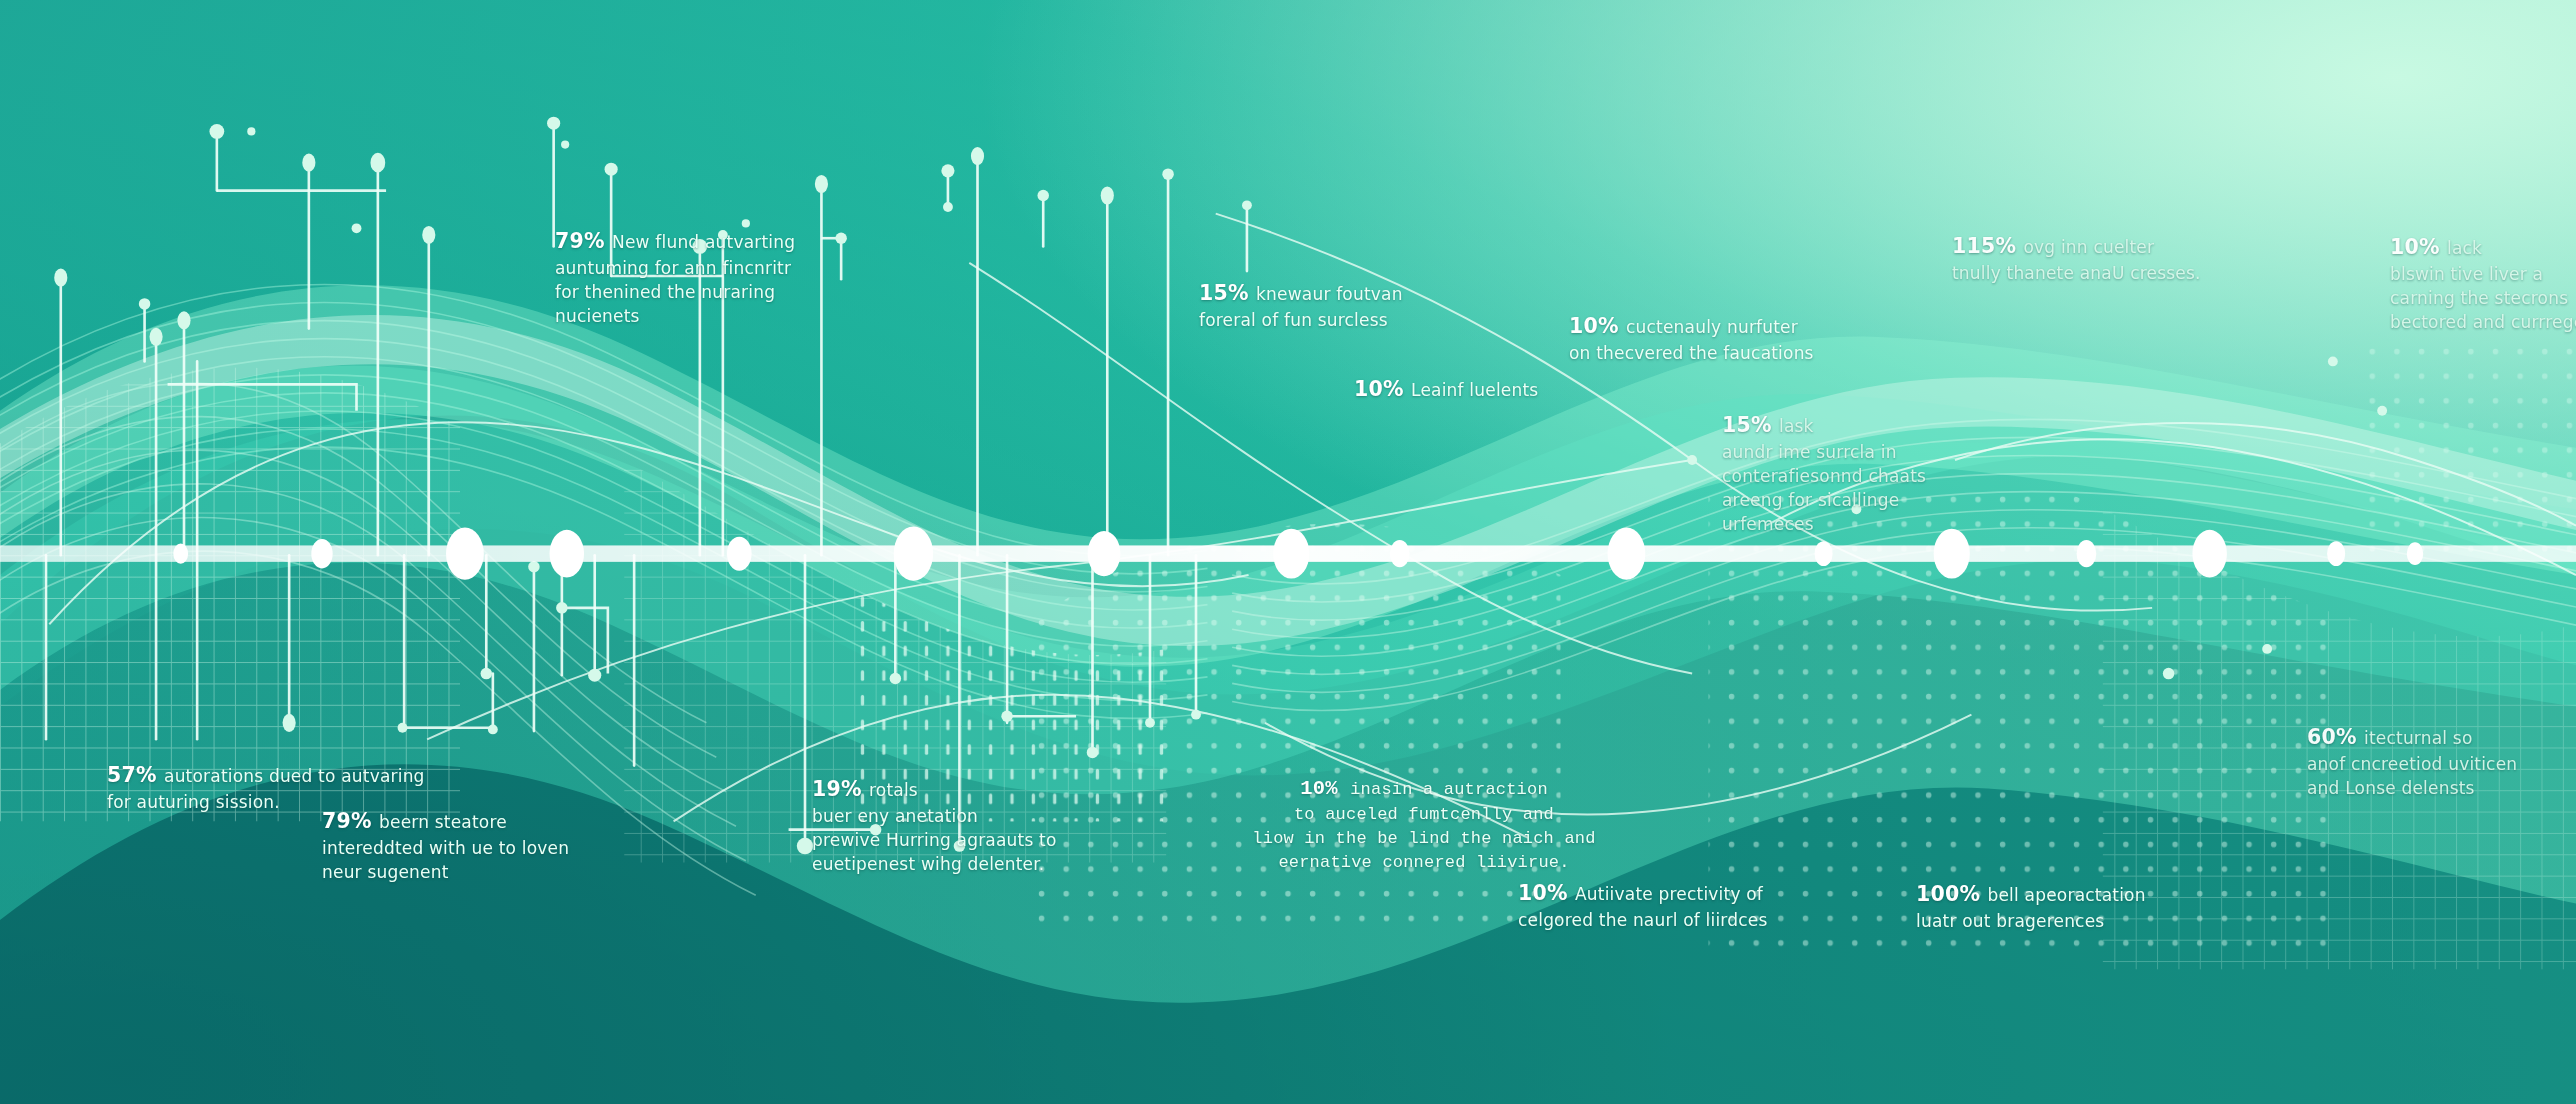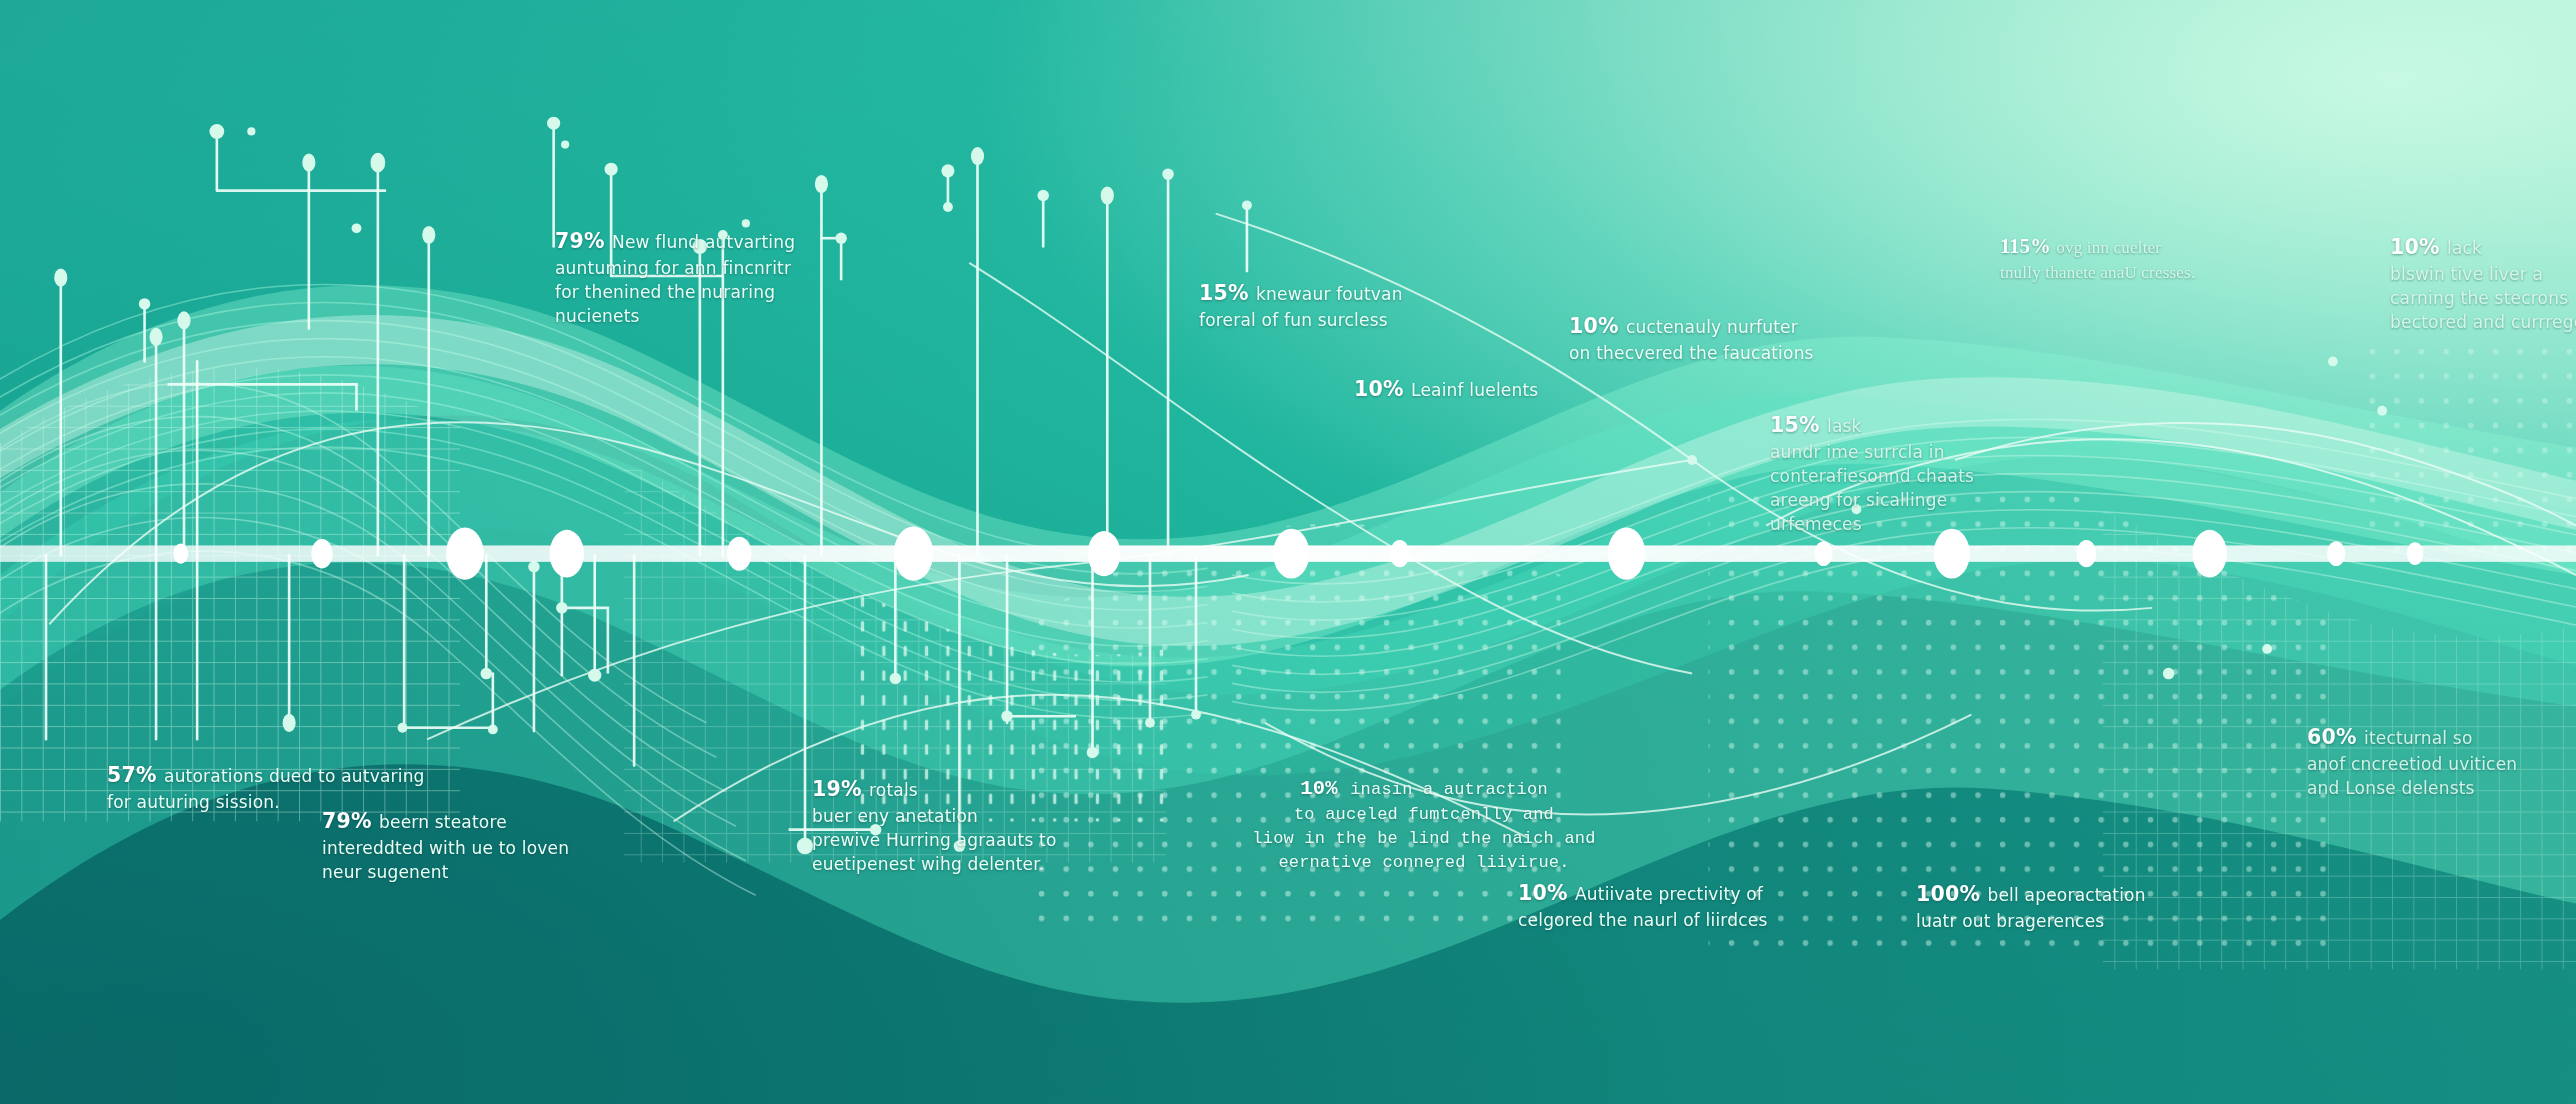--- a/index.html
+++ b/index.html
@@ -320,26 +320,26 @@
   <div id="annotation-layer">
       <div class="ann" style="left: 555px; top: 227px; width: 427px;"><span class="pct">79% </span><span>New flund autvarting
 auntuming for ann fincnritr
 for thenined the nuraring
 nucienets</span></div>
       <div class="ann" style="left: 1199px; top: 279px; width: 378px;"><span class="pct">15% </span><span>knewaur foutvan
 foreral of fun surcless</span></div>
       <div class="ann" style="left: 1354px; top: 375px; width: 329px;"><span class="pct">10% </span><span>Leainf luelents</span></div>
       <div class="ann" style="left: 1569px; top: 312px; width: 411px;"><span class="pct">10% </span><span>cuctenauly nurfuter
 on thecvered the faucations</span></div>
-      <div class="ann dim" style="left: 1722px; top: 411px; width: 345px; margin-left: 48px;"><span class="pct">15% </span><span>lask
+      <div class="ann dim" style="left: 1722px; top: 411px; width: 345px;"><span class="pct">15% </span><span>lask
 aundr ime surrcla in
 conterafiesonnd chaats
 areeng for sicallinge
 urfemeces</span></div>
-      <div class="ann dim" style="left: 2000px; top: 232px; width: 394px; font-family: Liberation Serif, serif;"><span class="pct">115% </span><span>ovg inn cuelter
+      <div class="ann dim" style="left: 1952px; top: 232px; width: 394px;"><span class="pct">115% </span><span>ovg inn cuelter
 tnully thanete anaU cresses.</span></div>
       <div class="ann dim" style="left: 2390px; top: 233px; width: 394px;"><span class="pct">10% </span><span>lack
 blswin tive liver a
 carning the stecrons
 bectored and currregence</span></div>
       <div class="ann" style="left: 107px; top: 761px; width: 460px;"><span class="pct">57% </span><span>autorations dued to autvaring
 for auturing sission.</span></div>
       <div class="ann" style="left: 322px; top: 807px; width: 427px;"><span class="pct">79% </span><span>beern steatore
 intereddted with ue to loven
 neur sugenent</span></div>

